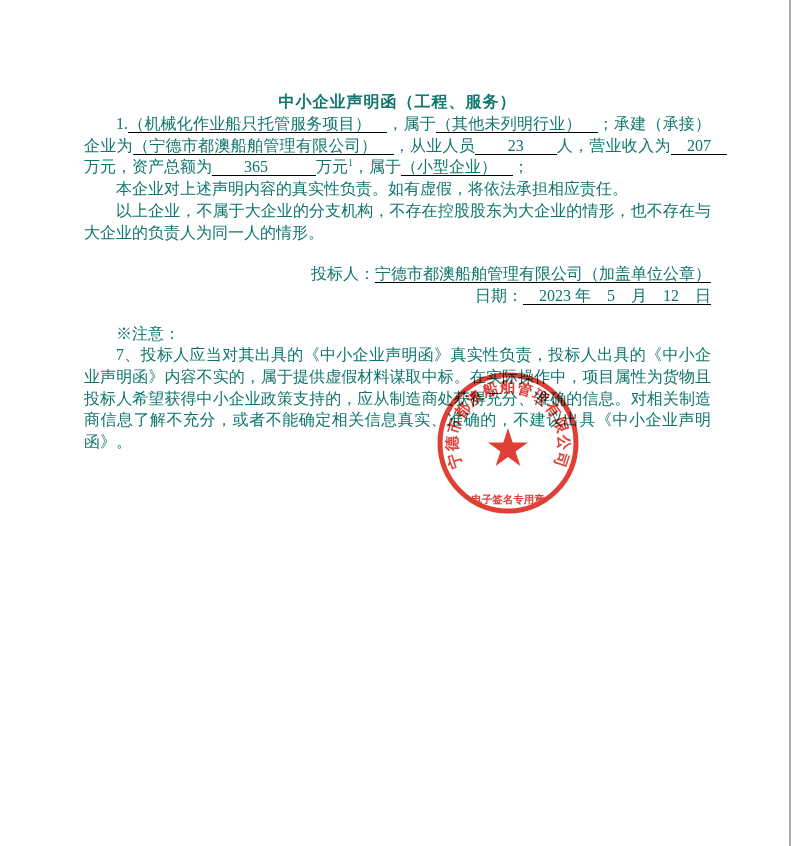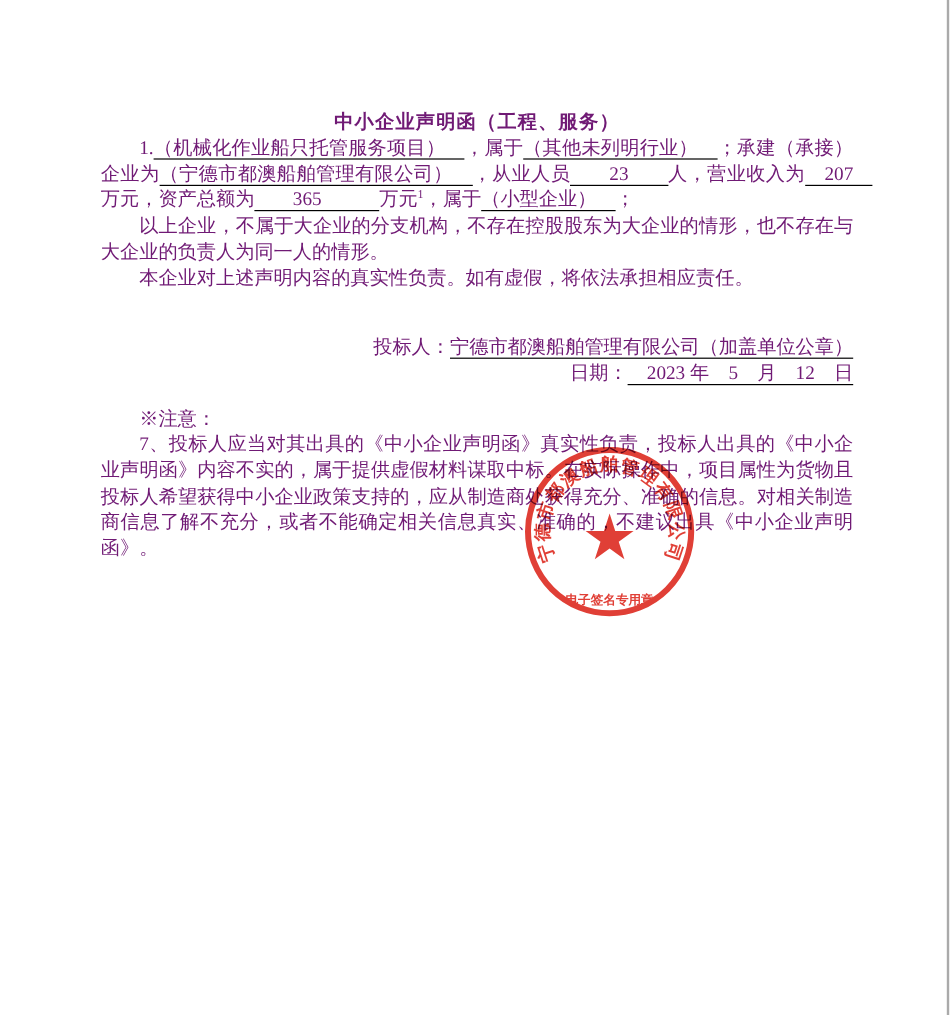--- a/index.html
+++ b/index.html
@@ -1,21 +1,21 @@
 <!DOCTYPE html>
 <html><head>
 <meta charset="utf-8">
 <style>
   html,body{margin:0;padding:0;background:#fff;}
   .page{
     position:relative;
     width:793px;height:846px;
     background:#ffffff;
     font-family:"Liberation Serif","DejaVu Serif",serif;
-    color:#701a75;
+    color:#0f766e;
     overflow:hidden;
   }
   .page-edge{
     position:absolute;top:0;right:2px;width:2px;height:846px;
     background:#aaaaaa;
   }
   .content{
     position:absolute;left:84px;top:0;width:627px;
   }
   .title{
@@ -29,21 +29,21 @@
     font-size:16px;
     line-height:21.7px;
     text-align:justify;
     text-justify:inter-ideograph;
   }
   .indent{text-indent:32px;}
   .mt-p1{margin-top:44px;}
   .mt-blank{margin-top:13px;}
   .u{border-bottom:1px solid #000;}
   sup{font-size:10px;line-height:0;}
-  .sig{margin-top:36px;}
+  .sig{margin-top:20px;}
   .sig p{
     margin:0;font-size:16px;line-height:21.7px;
     text-align:right;
   }
   .notes{margin-top:16px;}
   .stamp{
     position:absolute;left:428px;top:363px;
     width:160px;height:160px;
     opacity:.88;
     mix-blend-mode:multiply;
@@ -56,23 +56,23 @@
 
 <div class="page">
 
   <div class="content">
 
     <h1 class="title">中小企业声明函（工程、服务）</h1>
 
 
     <p class="body indent"><span>1.</span><span class="u">（机械化作业船只托管服务项目）　</span><span>，属于</span><span class="u">（其他未列明行业）　</span><span>；承建（承接） 企业为</span><span class="u">（宁德市都澳船舶管理有限公司）　</span><span>，从业人员</span><span class="u">　　23　　</span><span>人，营业收入为</span><span class="u">　207　</span><span>万元，资产总额为</span><span class="u">　　365　　　</span><span>万元</span><sup>1</sup><span>，属于</span><span class="u">（小型企业）　</span><span>；</span></p>
 
+    <p class="body indent">本企业对上述声明内容的真实性负责。如有虚假，将依法承担相应责任。</p>
+
     <p class="body indent mt-blank">以上企业，不属于大企业的分支机构，不存在控股股东为大企业的情形，也不存在与大企业的负责人为同一人的情形。</p>
-
-    <p class="body indent">本企业对上述声明内容的真实性负责。如有虚假，将依法承担相应责任。</p>
 
     <div class="sig">
       <p><span>投标人：</span><span class="u">宁德市都澳船舶管理有限公司（加盖单位公章）</span></p>
       <p><span>日期：</span><span class="u">　2023 年　5　月　12　日</span></p>
     </div>
 
     <div class="notes">
       <p class="body indent">※注意：</p>
       <p class="body indent">7、投标人应当对其出具的《中小企业声明函》真实性负责，投标人出具的《中小企业声明函》内容不实的，属于提供虚假材料谋取中标。在实际操作中，项目属性为货物且投标人希望获得中小企业政策支持的，应从制造商处获得充分、准确的信息。对相关制造商信息了解不充分，或者不能确定相关信息真实、准确的，不建议出具《中小企业声明函》。</p>
     </div>

